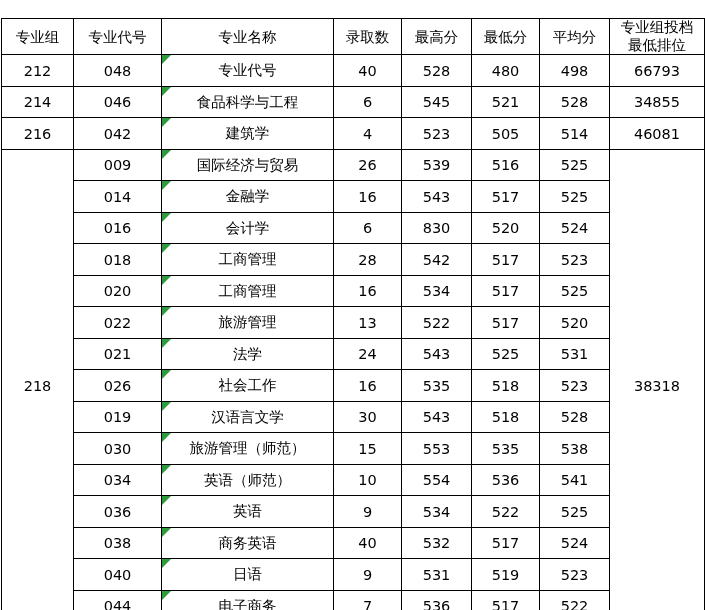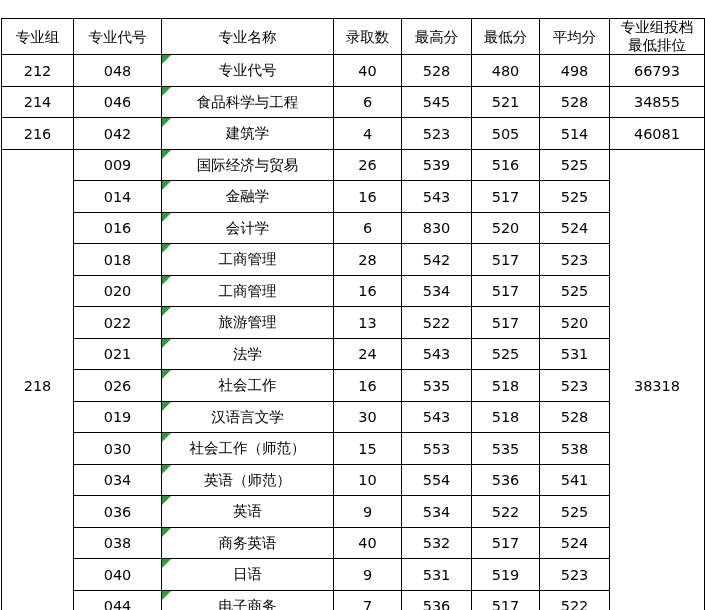--- a/index.html
+++ b/index.html
@@ -206,21 +206,21 @@
     <tr>
       <td>019</td>
       <td class="name-cell"><span class="corner-mark"></span><span>汉语言文学</span></td>
       <td>30</td>
       <td>543</td>
       <td>518</td>
       <td>528</td>
     </tr>
     <tr>
       <td>030</td>
-      <td class="name-cell"><span class="corner-mark"></span><span>社会工作（师范）</span></td>
+      <td class="name-cell"><span class="corner-mark"></span><span>旅游管理（师范）</span></td>
       <td>15</td>
       <td>553</td>
       <td>535</td>
       <td>538</td>
     </tr>
     <tr>
       <td>034</td>
       <td class="name-cell"><span class="corner-mark"></span><span>英语（师范）</span></td>
       <td>10</td>
       <td>554</td>

